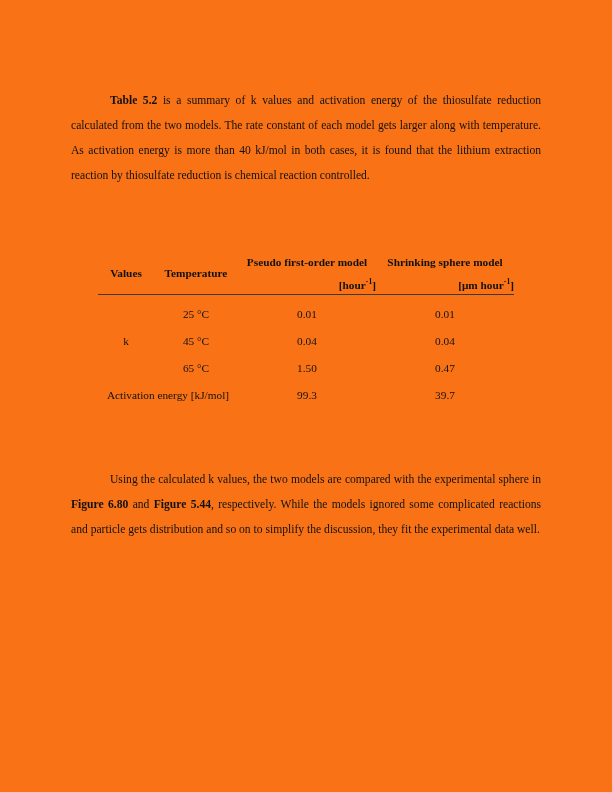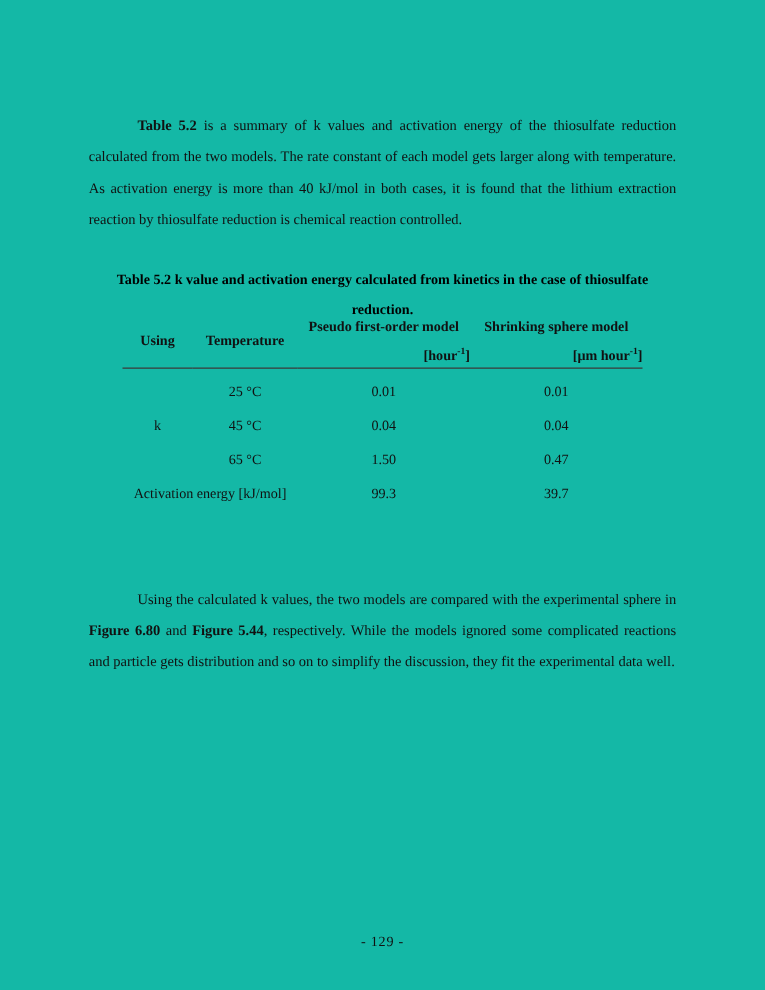--- a/index.html
+++ b/index.html
@@ -5,21 +5,21 @@
 <style>
   html, body {
     margin: 0;
     padding: 0;
     background: #ffffff;
   }
   .page {
     position: relative;
     width: 612px;
     height: 792px;
-    background: #14b8a6;
+    background: #f97316;
     font-family: "Liberation Serif", "DejaVu Serif", serif;
     color: #000000;
     overflow: hidden;
   }
 
   
   .para {
     position: absolute;
     left: 71px;
     width: 470px;
@@ -121,27 +121,26 @@
     letter-spacing: 0.6px;
   }
 </style>
 </head>
 <body>
 
 <div class="page">
 
   <p class="para p1"><b>Table 5.2</b><span> is a summary of k values and activation energy of the thiosulfate reduction calculated from the two models. The rate constant of each model gets larger along with temperature. As activation energy is more than 40 kJ/mol in both cases, it is found that the lithium extraction reaction by thiosulfate reduction is chemical reaction controlled.</span></p>
 
-  <div class="table-caption">Table 5.2 k value and activation energy calculated from kinetics in the case of thiosulfate reduction.</div>
 
   <div class="table-wrap">
     <table class="data">
       <thead>
         <tr>
-          <th class="col-values rule-top hd-cell-span" rowspan="2" style="border-bottom: 1.1px solid rgb(58, 58, 58);">Using</th>
+          <th class="col-values rule-top hd-cell-span" rowspan="2" style="border-bottom: 1.1px solid rgb(58, 58, 58);">Values</th>
           <th class="col-temp rule-top hd-cell-span" rowspan="2" style="border-bottom: 1.1px solid rgb(58, 58, 58);">Temperature</th>
           <th class="col-m1 rule-top hd-line1">Pseudo first-order model</th>
           <th class="col-m2 rule-top hd-line1">Shrinking sphere model</th>
         </tr>
         <tr>
           <th class="hd-line2" style="border-bottom: 1.1px solid rgb(58, 58, 58);">
             <span class="hd-unit"><span>[hour</span><sup>-1</sup><span>]</span></span>
           </th>
           <th class="hd-line2" style="border-bottom: 1.1px solid rgb(58, 58, 58);">
             <span class="hd-unit"><span>[μm hour</span><sup>-1</sup><span>]</span></span>
@@ -169,15 +168,14 @@
           <td class="activation rule-bot" colspan="2">Activation energy [kJ/mol]</td>
           <td class="activation rule-bot">99.3</td>
           <td class="activation rule-bot">39.7</td>
         </tr>
       </tbody>
     </table>
   </div>
 
   <p class="para p2"><span>Using the calculated k values, the two models are compared with the experimental sphere in </span><b>Figure 6.80</b><span> and </span><b>Figure 5.44</b><span>, respectively. While the models ignored some complicated reactions and particle gets distribution and so on to simplify the discussion, they fit the experimental data well.</span></p>
 
-  <div class="page-number">- 129 -</div>
 
 </div>
 
 </body></html>

